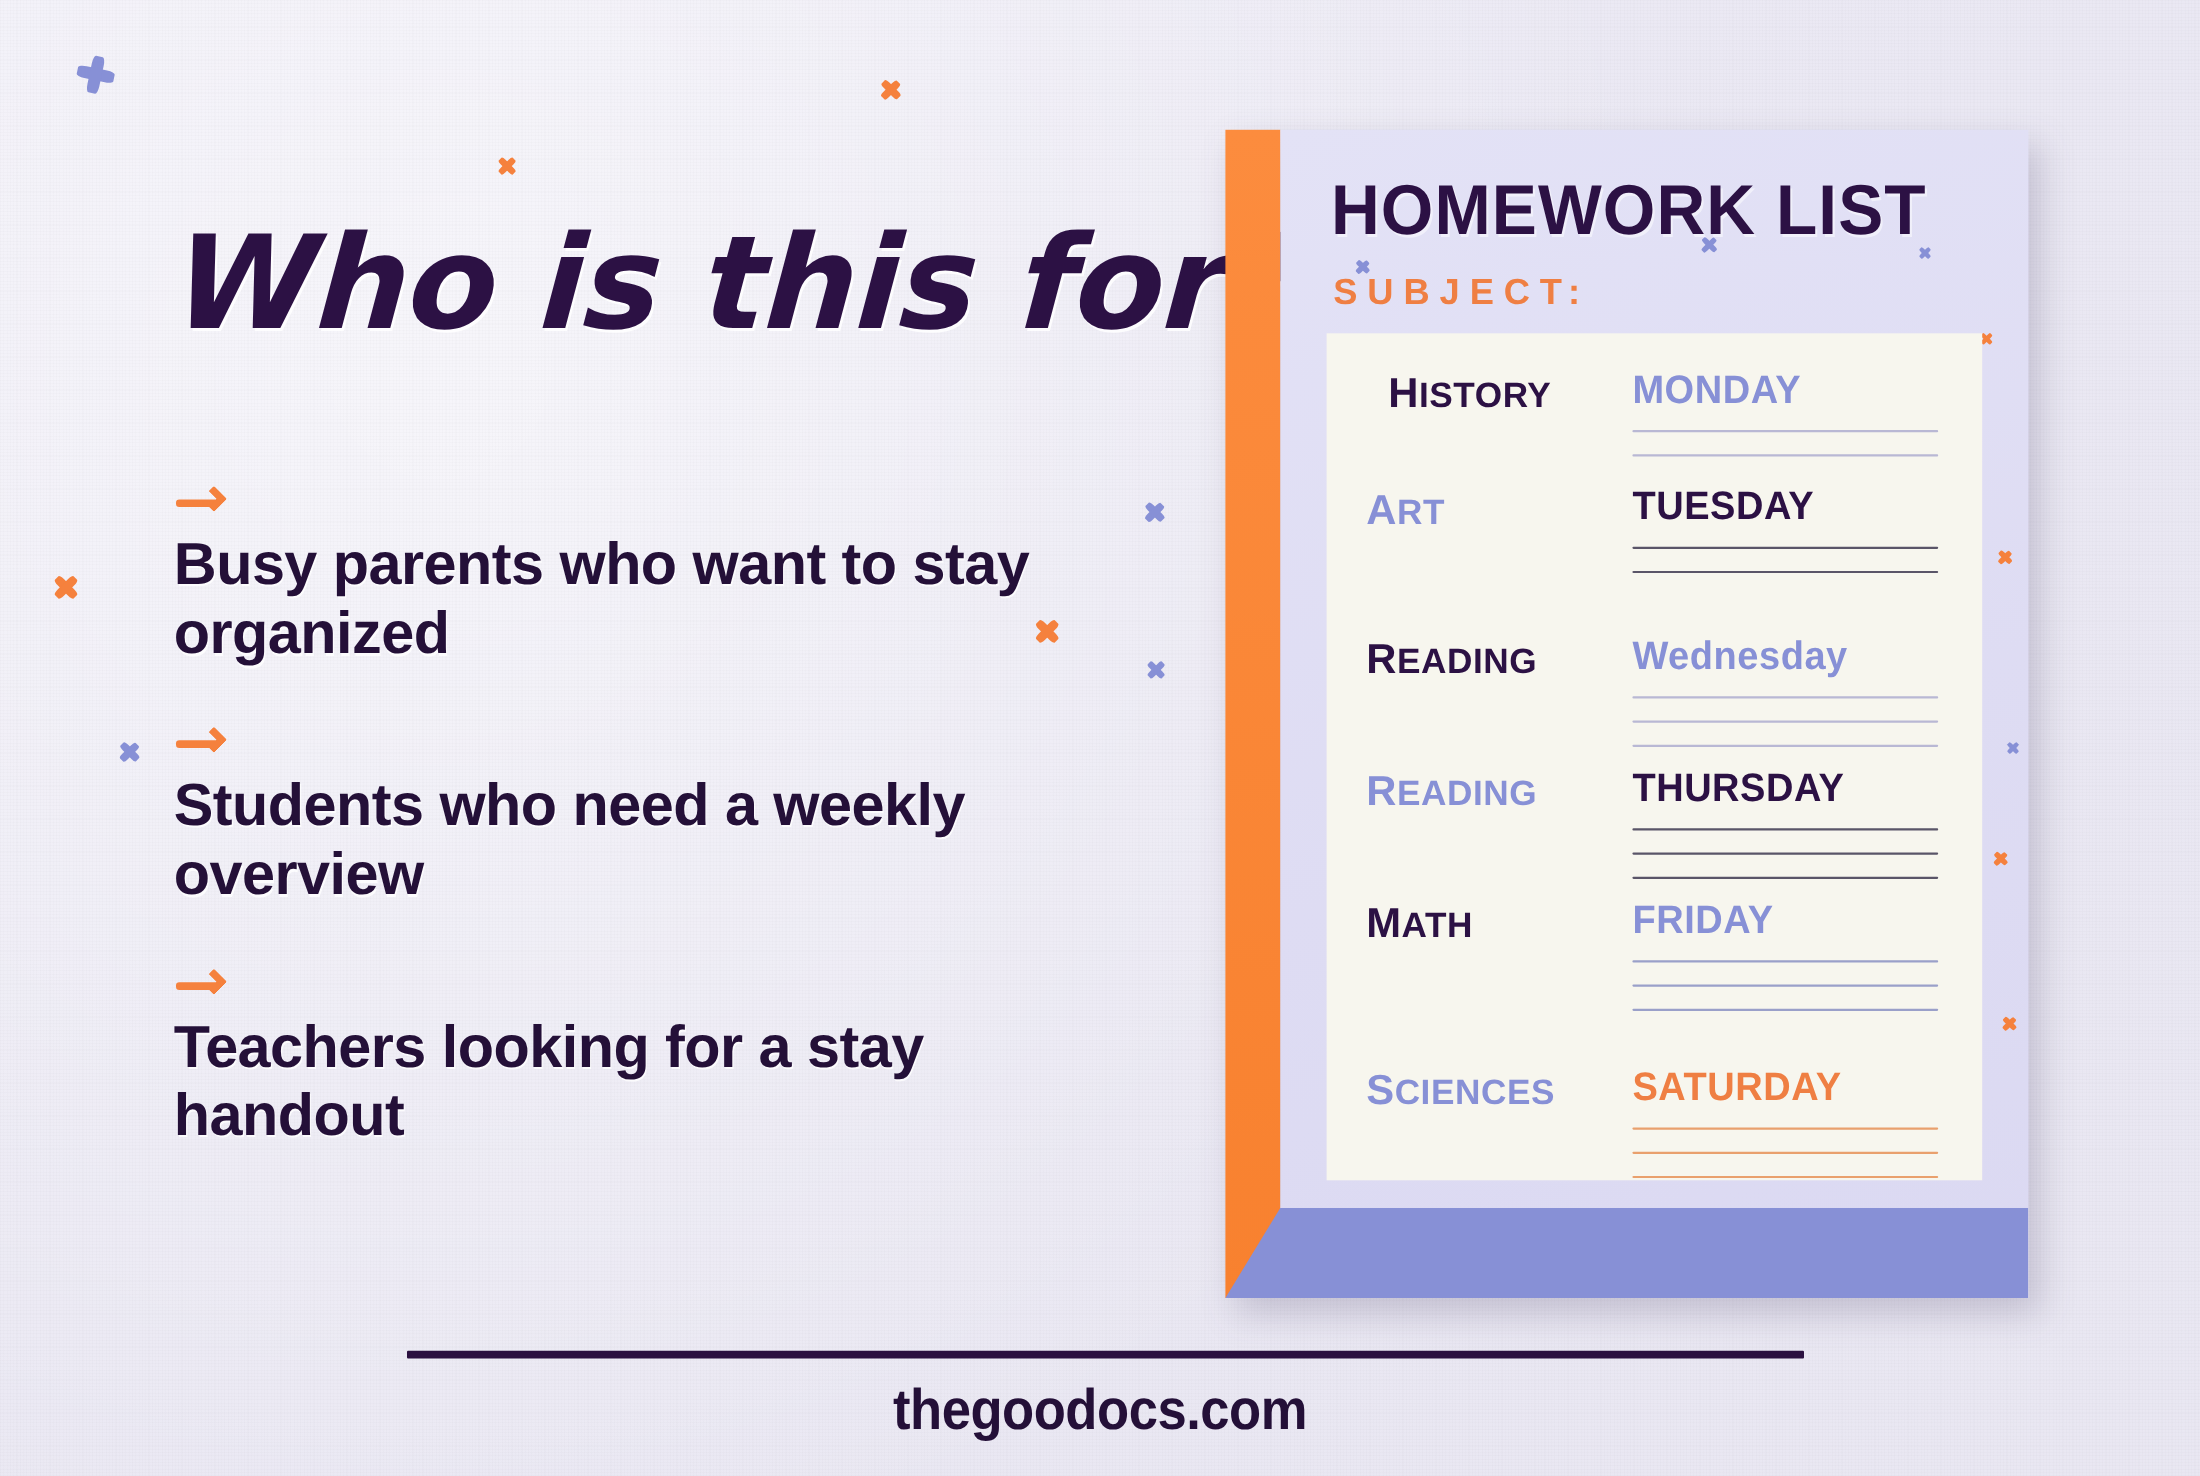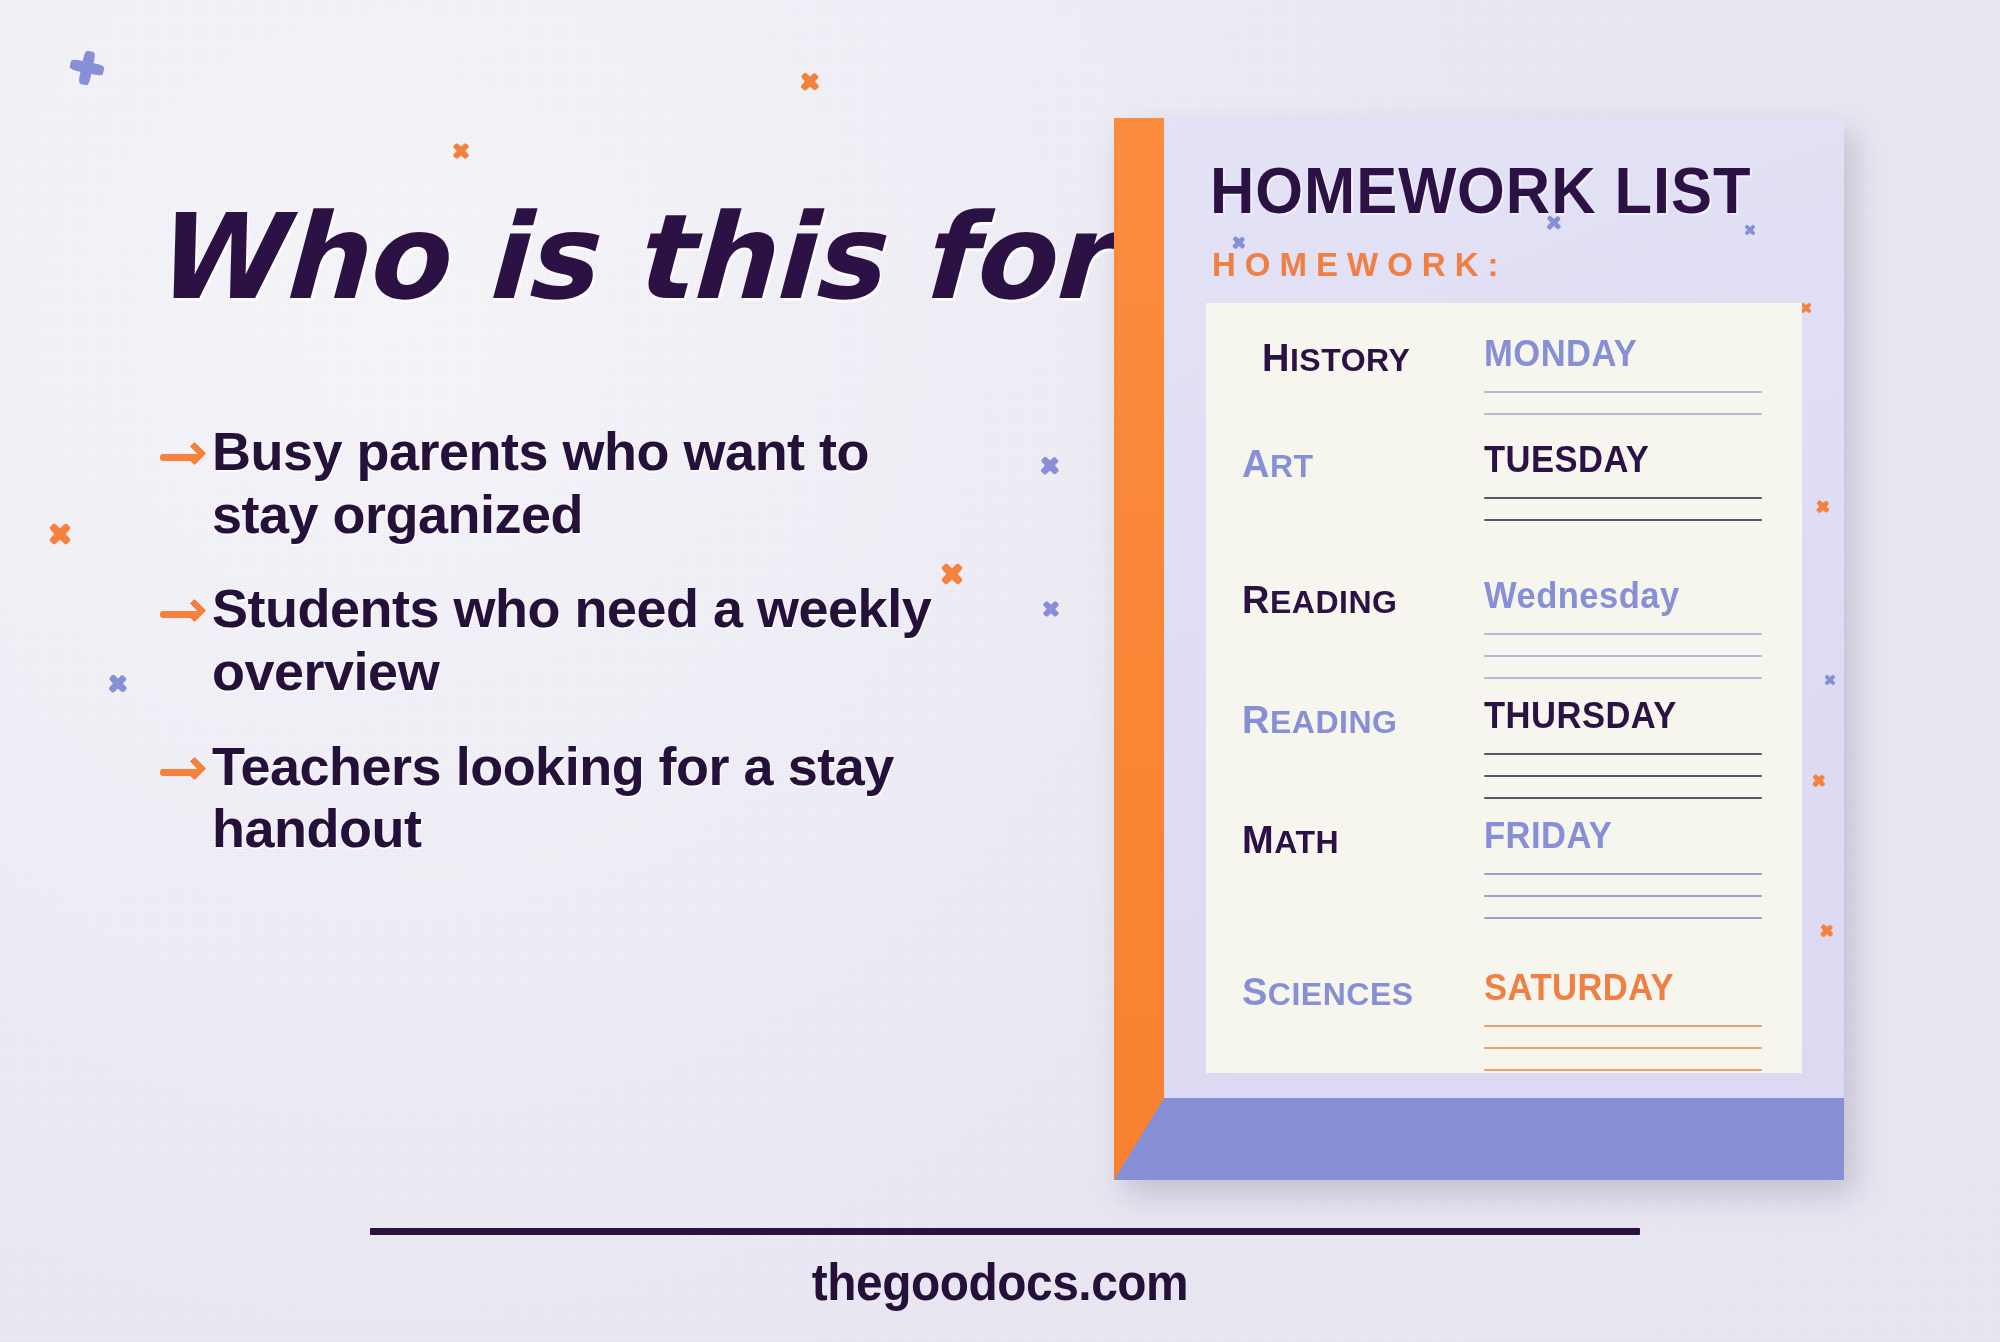--- a/index.html
+++ b/index.html
@@ -62,20 +62,21 @@
     white-space:nowrap;
   }
 
   #bullets{
     position:absolute; left:158px; top:420px; width:800px;
   }
   .bullet{
     display:flex;
     align-items:flex-start;
     margin-bottom:32px;
+    flex-direction:column;
   }
   .arrow-icon{
     flex:0 0 auto;
     width:54px; height:50px;
     margin-top:12px;
     position:relative;
   }
   .arrow-icon .shaft{
     position:absolute; left:2px; top:22px;
     width:40px; height:7px; border-radius:3px;
@@ -350,21 +351,21 @@
           <div class="deco" style="left: 330px; top: 942px; transform: rotate(45deg);">
             <div class="cross" style="width: 14px; height: 5px; color: rgb(135, 144, 214);"></div>
           </div>
           <div class="deco" style="left: 576px; top: 938px; transform: rotate(45deg);">
             <div class="cross" style="width: 14px; height: 5px; color: rgb(135, 144, 214);"></div>
           </div>
         </div>
 
       <div id="card-title">HOMEWORK LIST</div>
 
-      <div id="card-subject">HOMEWORK:</div>
+      <div id="card-subject">SUBJECT:</div>
 
       <div id="sheet">
           <div class="row" style="top: 30px;">
             <div class="row-subject" style="color: rgb(44, 17, 68); margin-left: 20px;"><span class="cap">H</span>ISTORY</div>
             <div class="row-day" style="color: rgb(135, 144, 214);">MONDAY</div>
             <div class="row-lines">
               <div class="ln" style="background: rgb(185, 184, 212);"></div>
               <div class="ln" style="background: rgb(185, 184, 212);"></div>
             </div>
           </div>

